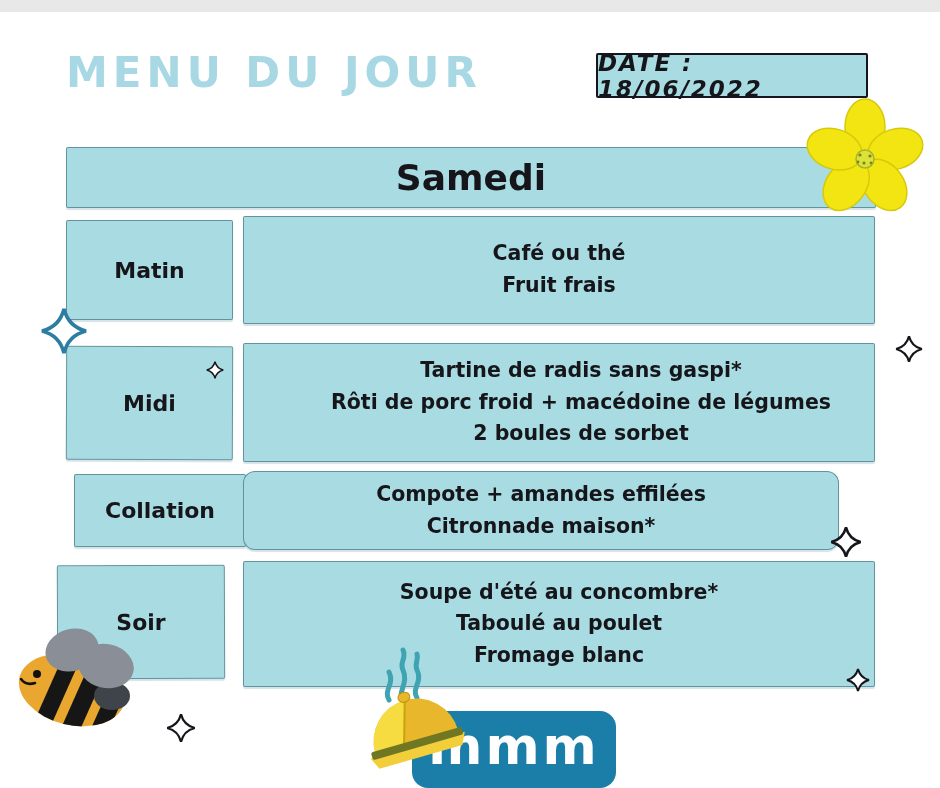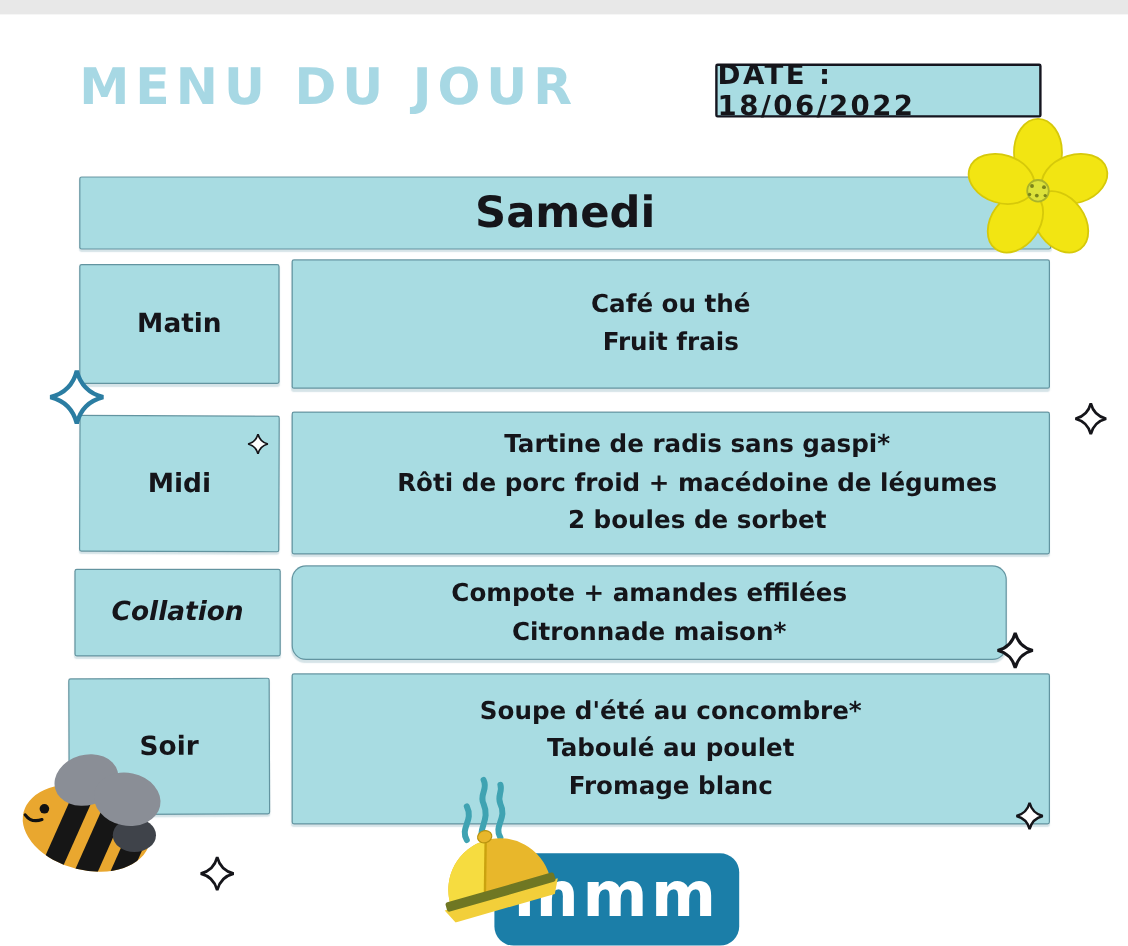--- a/index.html
+++ b/index.html
@@ -13,35 +13,35 @@
 
   .title{position:absolute;left:66px;top:36px;font-size:42px;font-weight:800;
     letter-spacing:5px;color:var(--title-blue);white-space:nowrap;}
 
   .tealbox{position:absolute;background:var(--box-fill);
     border:1.6px solid rgba(40,90,105,0.55);border-radius:2px;
     box-shadow:0 2px 1px rgba(150,185,195,0.40);}
 
   .datebox{left:596px;top:41px;width:272px;height:45px;border:2.5px solid #15151f;
     display:flex;align-items:center;justify-content:center;
-    font-size:23px;font-weight:800;letter-spacing:2px;color:var(--text);box-shadow:none;}
+    font-size:23px;font-weight:800;letter-spacing:2px;color:var(--text);box-shadow:none;font-style:italic;}
 
   .daybar{left:66px;top:135px;width:810px;height:61px;display:flex;align-items:center;
     justify-content:center;font-size:36px;font-weight:800;color:var(--text);}
 
   .rowlabel{display:flex;align-items:center;justify-content:center;
     font-size:22px;font-weight:800;color:var(--text);}
   .rowcontent{display:flex;flex-direction:column;align-items:center;justify-content:center;
     gap:6px;font-size:20.5px;font-weight:800;color:var(--text);text-align:center;line-height:1.25;}
 
   .label-matin{left:66px;top:208px;width:167px;height:100px;text-align:right;}
   .content-matin{left:243px;top:204px;width:632px;height:108px;}
   .label-midi{left:66px;top:334px;width:167px;height:114px;transform:rotate(.2deg);}
   .content-midi{left:243px;top:331px;width:632px;height:119px;padding-left:44px;}
-  .label-collation{left:62px;top:462px;width:172px;height:73px;font-style:italic;}
+  .label-collation{left:74px;top:462px;width:172px;height:73px;}
   .content-collation{left:243px;top:459px;width:596px;height:79px;border-radius:12px;}
   .label-soir{left:57px;top:553px;width:168px;height:114px;transform:rotate(-.2deg);}
   .content-soir{left:243px;top:549px;width:632px;height:126px;}
 
   .deco{position:absolute;}
   .logo{position:absolute;left:412px;top:699px;width:204px;height:77px;border-radius:16px;
     background:var(--logo-blue);display:flex;align-items:center;justify-content:center;z-index:6;}
   .logo span{color:#ffffff;font-size:52px;font-weight:800;letter-spacing:3px;line-height:1;
     margin-top:-8px;}
 </style>

